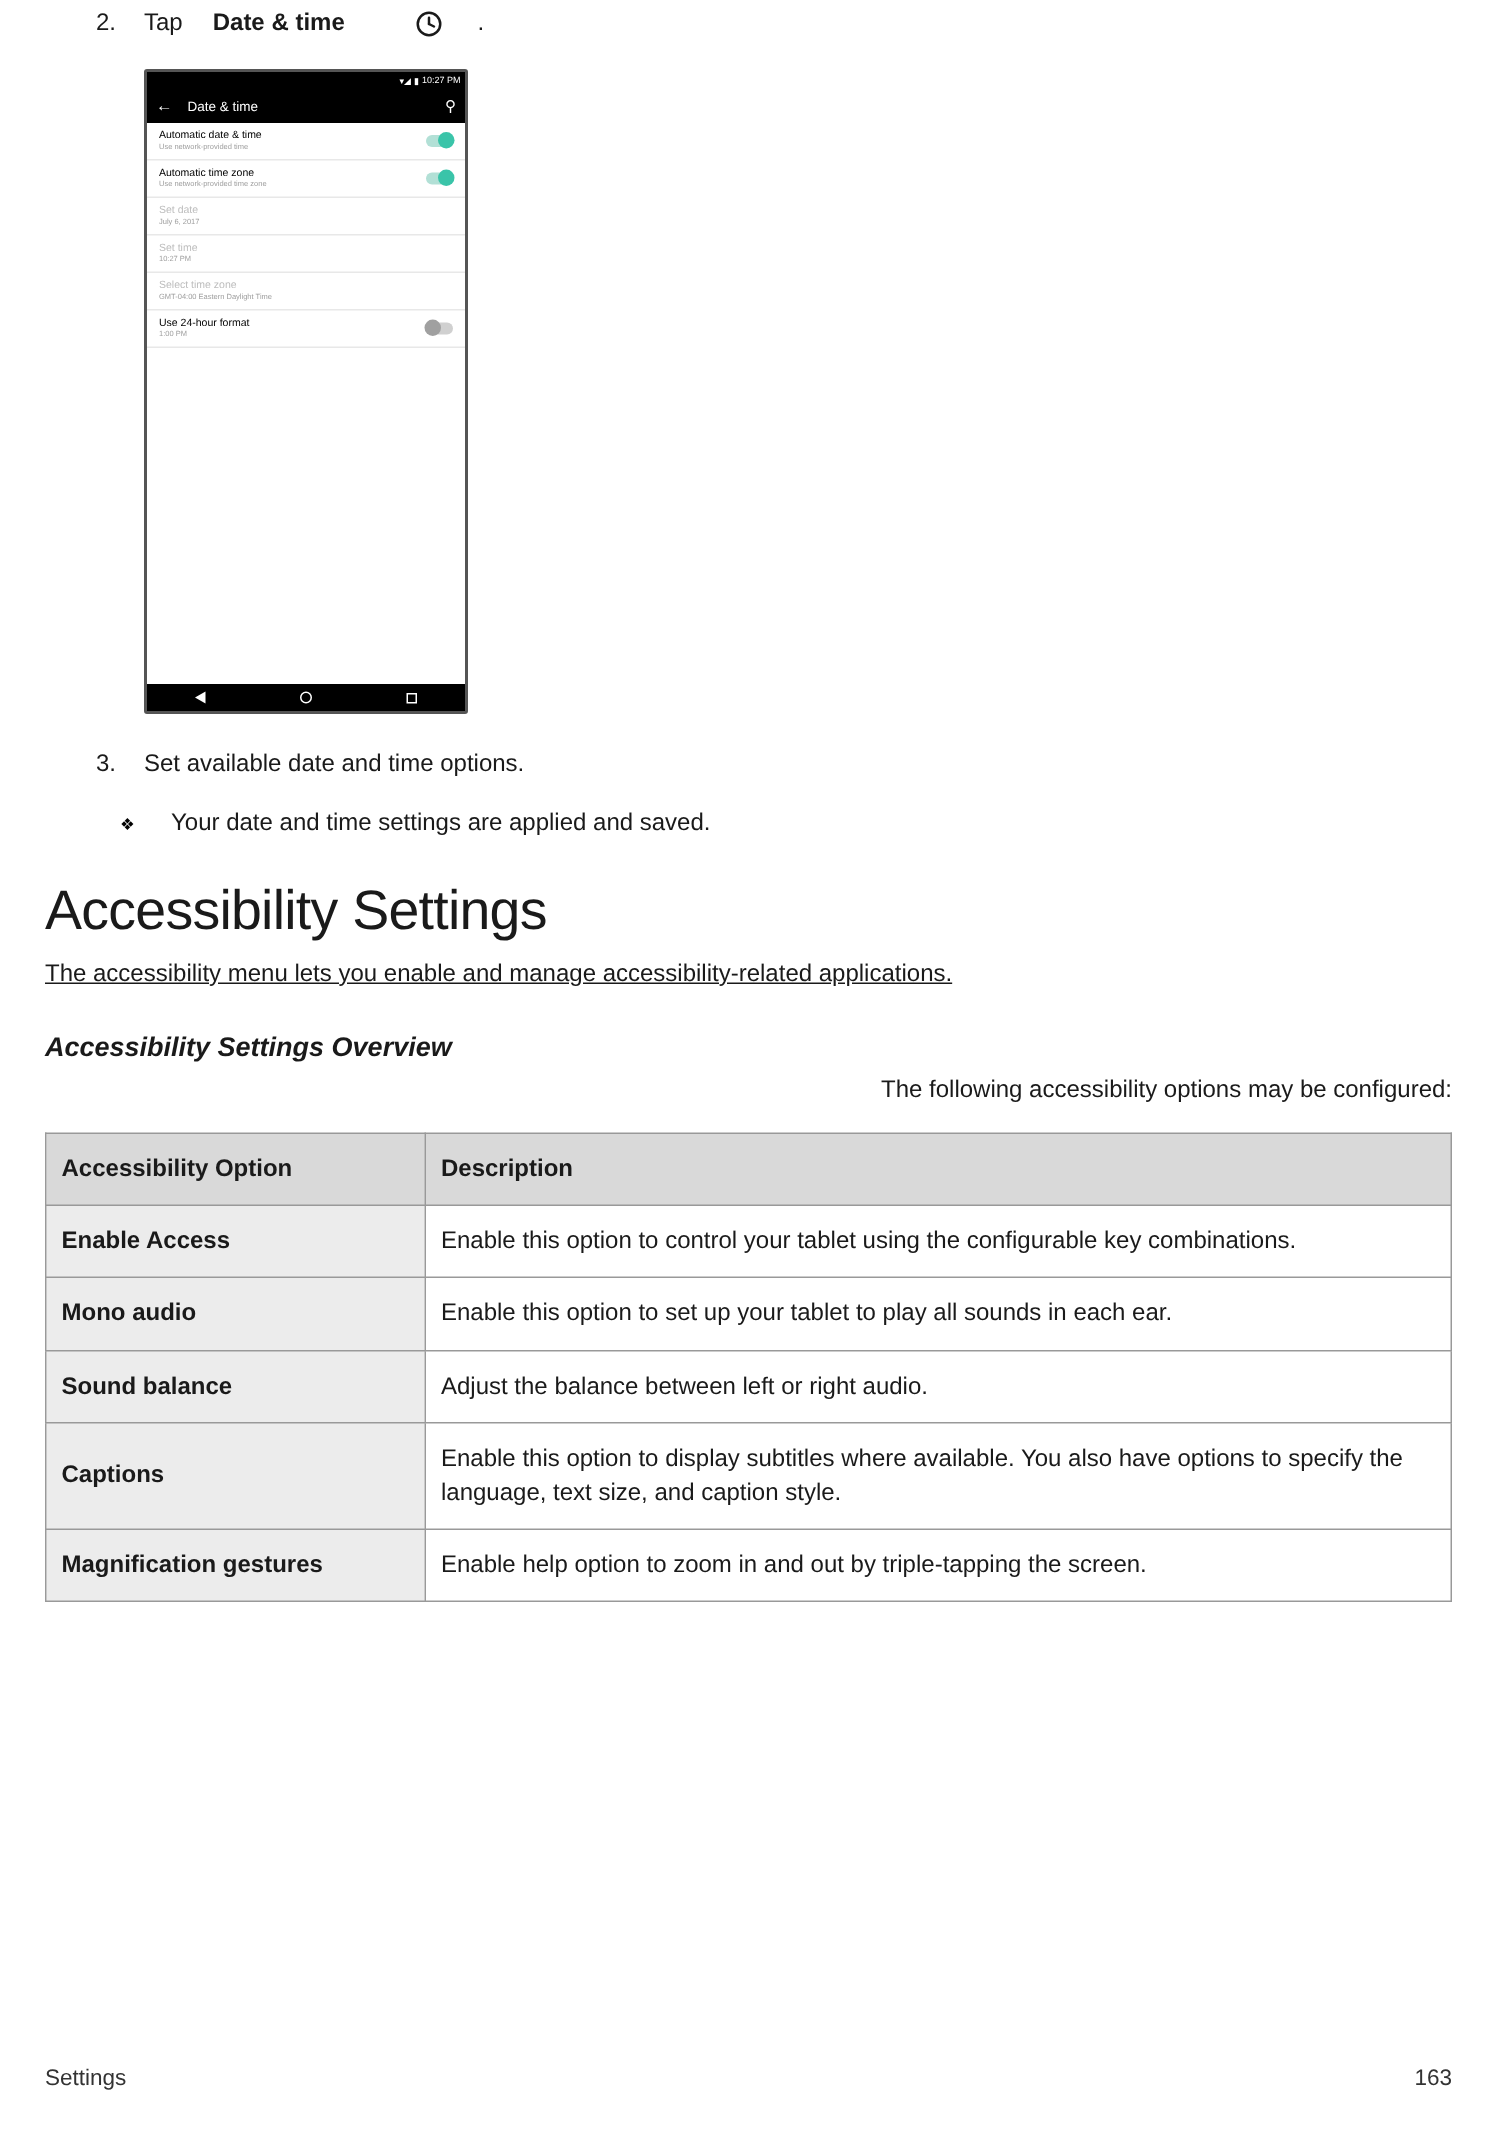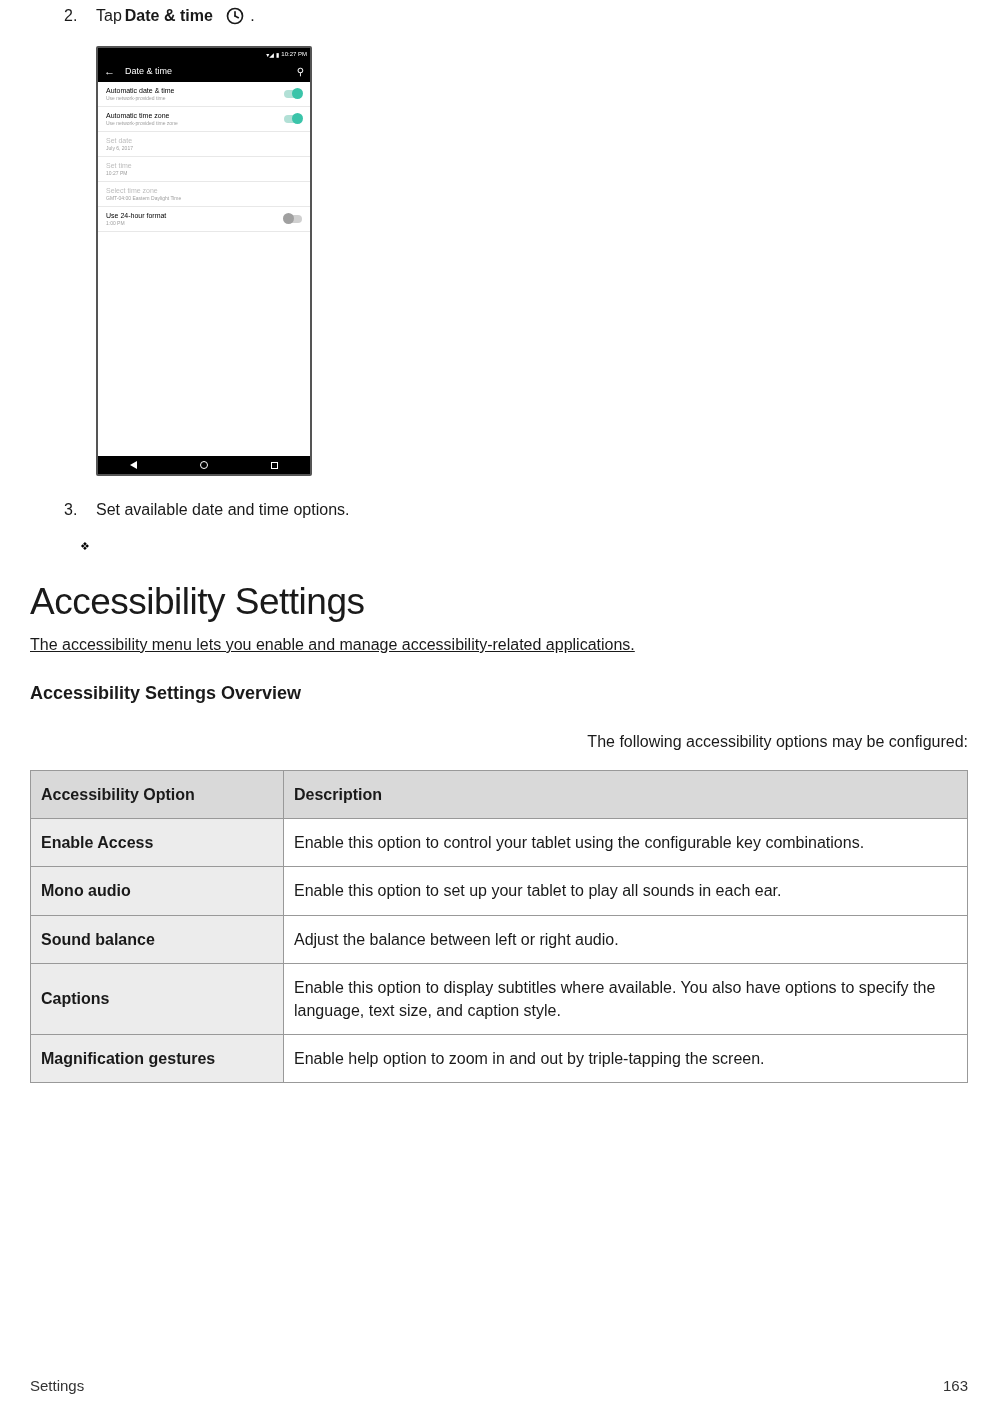--- a/index.html
+++ b/index.html
@@ -17,21 +17,21 @@
 
     
     .step-row {
       display: flex;
       align-items: center;
       margin-left: 34px;
       margin-bottom: 18px;
       line-height: 1.5;
     }
     .step-num { width: 32px; flex: 0 0 32px; }
-    .step-body { display: inline-flex; align-items: center; flex-wrap: wrap; gap: 3px; }
+    .step-body { display: inline-flex; align-items: center; flex-wrap: wrap; gap: 20px; }
     .bold { font-weight: 700; }
     .clock-icon {
       display: inline-flex; align-items: center;
       margin: 0 2px;
     }
 
     
     .phone-wrap { margin: 16px 0 22px 66px; }
     .phone {
       width: 216px; height: 430px;
@@ -98,21 +98,21 @@
     }
 
     
     h1.big {
       font-family: Arial Black, Arial, sans-serif;
       font-weight: 400; font-size: 37px;
       letter-spacing: -0.5px;
       margin-bottom: 10px;
     }
     .intro { margin-bottom: 26px; line-height: 1.5; text-decoration: underline; }
-    h2.sub { font-size: 18px; font-weight: 700; margin-bottom: 26px; }
+    h2.sub { font-size: 18px; font-weight: 700; margin-bottom: 6px; font-style: italic; }
     .lead { margin-bottom: 16px; line-height: 1.5; text-align: right; }
 
     
     table.opts {
       width: 100%; border-collapse: collapse;
       border: 1px solid #999;
       padding-left: 48px;
     }
     table.opts th, table.opts td {
       border: 1px solid #999;
@@ -215,20 +215,21 @@
     </div>
   </div>
 
   <div class="step-row">
     <span class="step-num">3.</span>
     <span>Set available date and time options.</span>
   </div>
 
   <div class="note-row">
     <span class="note-bullet">❖</span>
+    <span>Your date and time settings are applied and saved.</span>
   </div>
 
   <h1 class="big">Accessibility Settings</h1>
   <p class="intro">The accessibility menu lets you enable and manage accessibility-related applications.</p>
 
   <h2 class="sub">Accessibility Settings Overview</h2>
   <p class="lead">The following accessibility options may be configured:</p>
 
   <table class="opts">
     <tbody>

